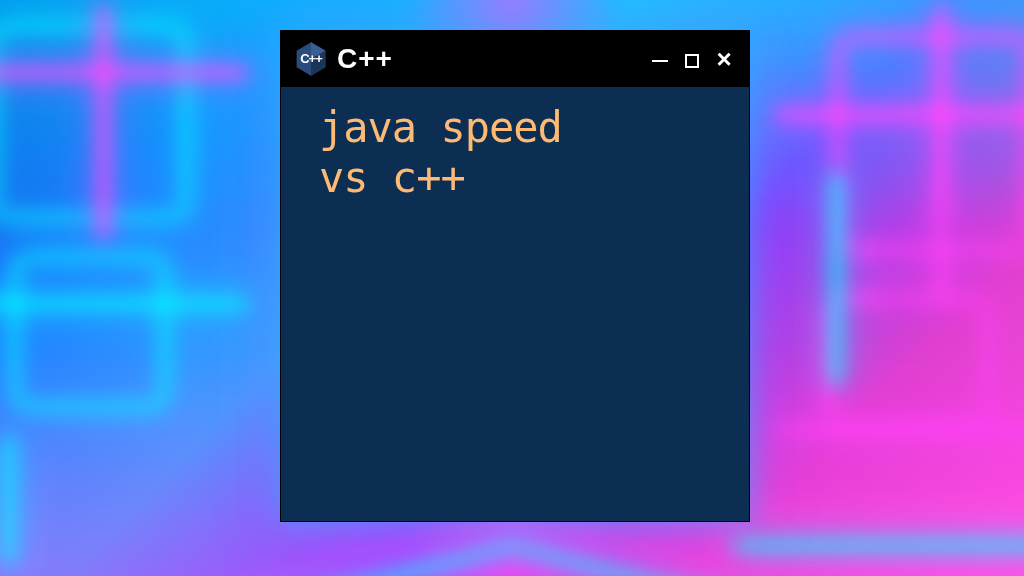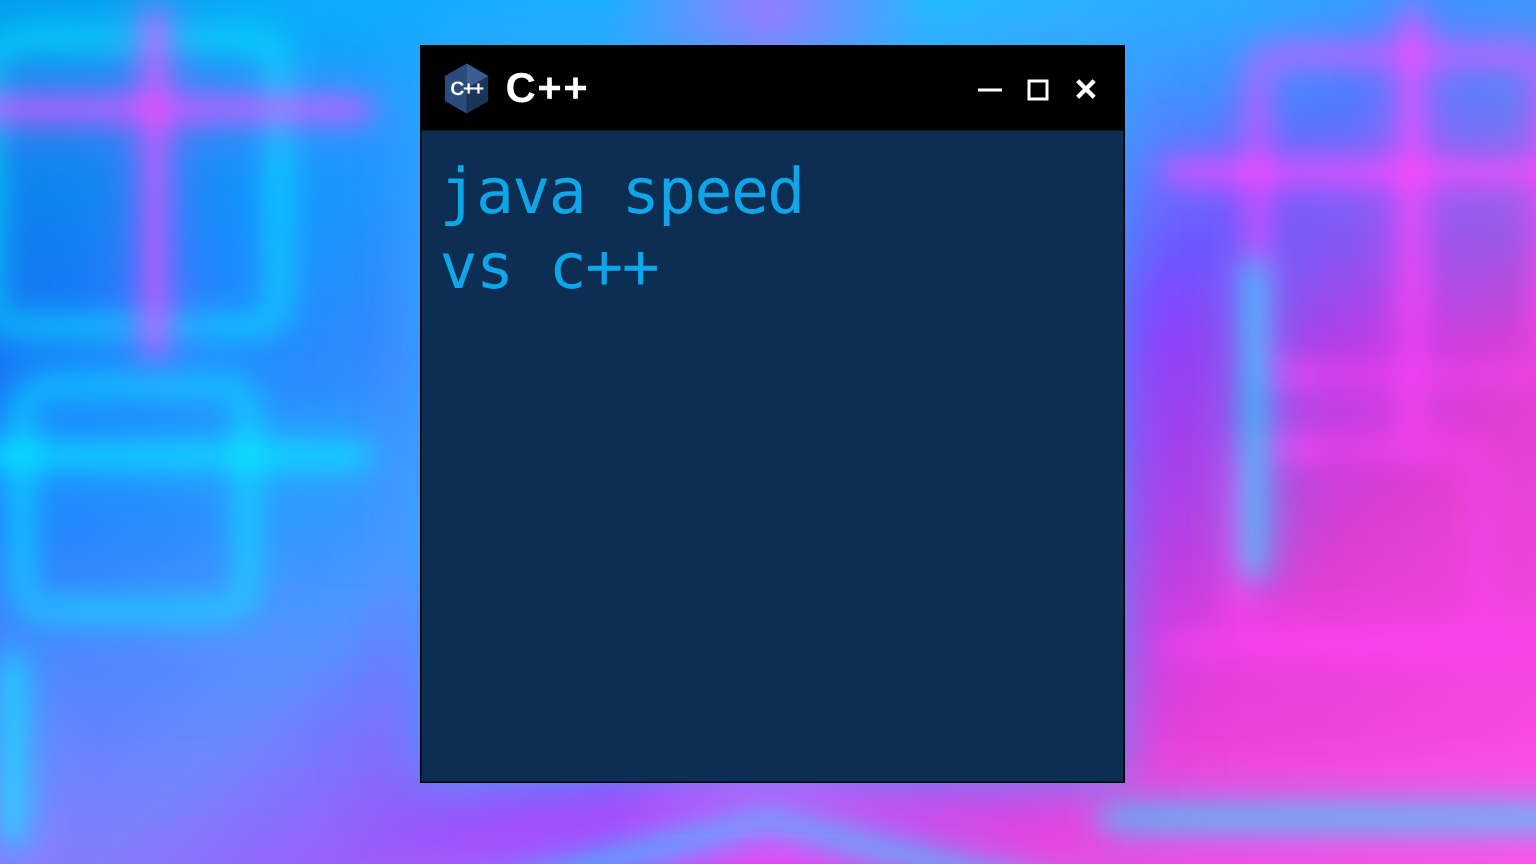--- a/index.html
+++ b/index.html
@@ -127,22 +127,22 @@
       border: 2px solid #fff;
       vertical-align: middle;
     }
     .close-icon {
       font-size: 26px;
       font-weight: bold;
     }
     .content {
       background: #0b2e52;
       height: calc(100% - 56px);
-      padding: 16px 12px;
-      color: #0ea5e9;
+      padding: 16px 38px;
+      color: #fdba74;
       font-size: 42px;
       line-height: 1.18;
       letter-spacing: -1px;
       font-family: 'DejaVu Sans Mono', 'Consolas', 'Menlo', monospace;
       white-space: pre-wrap;
     }
   </style>
 </head>
 <body>
 

